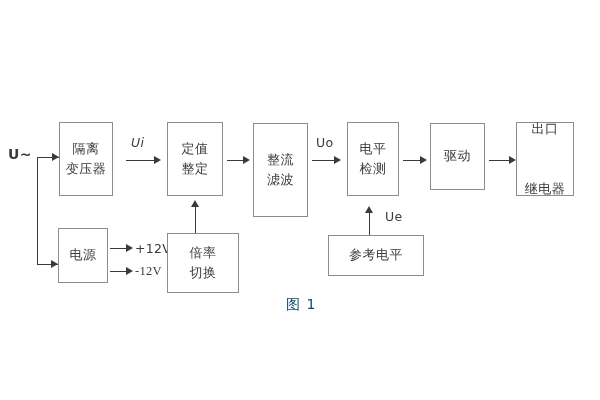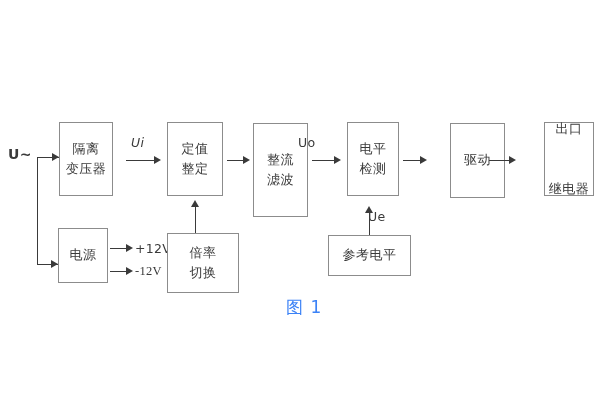--- a/index.html
+++ b/index.html
@@ -75,22 +75,22 @@
     font-size: 12.5px;
     white-space: nowrap;
     letter-spacing: 0.3px;
   }
   .label.big {
     font-size: 14px;
     font-weight: bold;
   }
   .caption {
     position: absolute;
-    color: #3b82f6;
-    font-size: 17px;
+    color: #0c4a6e;
+    font-size: 14px;
     white-space: nowrap;
     letter-spacing: 1px;
     text-align: center;
   }
 </style>
 </head>
 <body>
 
 <div id="diagram">
 
@@ -120,40 +120,40 @@
   </div>
 
   <div class="hline" style="left:227px; top:160px; width:18px;"></div>
   <div class="arrow-r" style="left:243px; top:155.5px;"></div>
 
   <div class="block" style="left:253px; top:123px; width:55px; height:94px;">
     <span class="line">整流</span>
     <span class="line">滤波</span>
   </div>
 
-  <div class="label" style="left:298px; top:135px;">Uo</div>
+  <div class="label" style="left:316px; top:135px;">Uo</div>
   <div class="hline" style="left:312px; top:160px; width:24px;"></div>
   <div class="arrow-r" style="left:334px; top:155.5px;"></div>
 
   <div class="block" style="left:347px; top:122px; width:52px; height:74px;">
     <span class="line">电平</span>
     <span class="line">检测</span>
   </div>
 
   <div class="hline" style="left:403px; top:160px; width:20px;"></div>
   <div class="arrow-r" style="left:420px; top:155.5px;"></div>
 
-  <div class="block" style="left:430px; top:123px; width:55px; height:75px;margin-left:20px;">
+  <div class="block" style="left:430px; top:123px; width:55px; height:67px;">
     <span class="line">驱动</span>
   </div>
 
   <div class="hline" style="left:489px; top:160px; width:22px;"></div>
   <div class="arrow-r" style="left:509px; top:155.5px;"></div>
 
-  <div class="block" style="left:544px; top:122px; width:50px; height:74px;gap:40px;">
+  <div class="block" style="left:516px; top:122px; width:58px; height:74px;gap:40px;">
     <span class="line">出口</span>
     <span class="line">继电器</span>
   </div>
 
   <div class="block" style="left:58px; top:228px; width:50px; height:55px;">
     <span class="line">电源</span>
   </div>
 
   <div class="hline" style="left:110px; top:248px; width:18px;"></div>
   <div class="arrow-r" style="left:126px; top:243.5px;"></div>
@@ -164,23 +164,23 @@
   <div class="label" style="left:135px; top:264px;font-family:Liberation Serif, serif;">-12V</div>
 
   <div class="block" style="left:167px; top:233px; width:72px; height:60px;">
     <span class="line">倍率</span>
     <span class="line">切换</span>
   </div>
 
   <div class="vline" style="left:195px; top:207px; height:26px;"></div>
   <div class="arrow-u" style="left:190.5px; top:200px;"></div>
 
-  <div class="block" style="left:328px; top:235px; width:83px; height:41px;">
+  <div class="block" style="left:328px; top:235px; width:96px; height:41px;">
     <span class="line">参考电平</span>
   </div>
 
   <div class="vline" style="left:369px; top:213px; height:22px;"></div>
   <div class="arrow-u" style="left:364.5px; top:206px;"></div>
-  <div class="label" style="left:368px; top:209px;">Ue</div>
+  <div class="label" style="left:385px; top:209px;">Ue</div>
 
   <div class="caption" style="left:286px; top:296px;">图 1</div>
 
 </div>
 
 </body></html>

